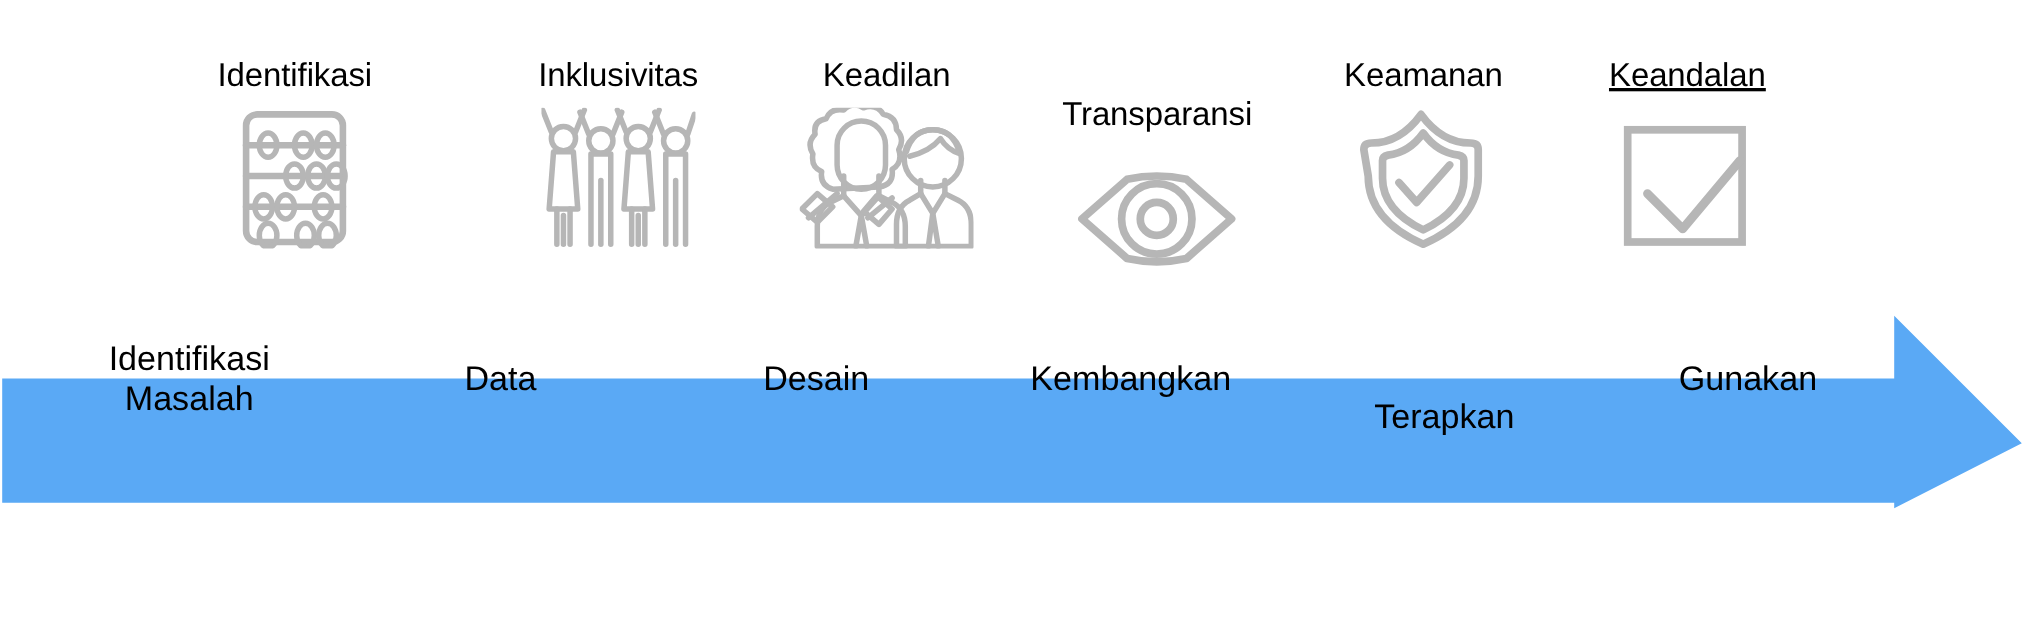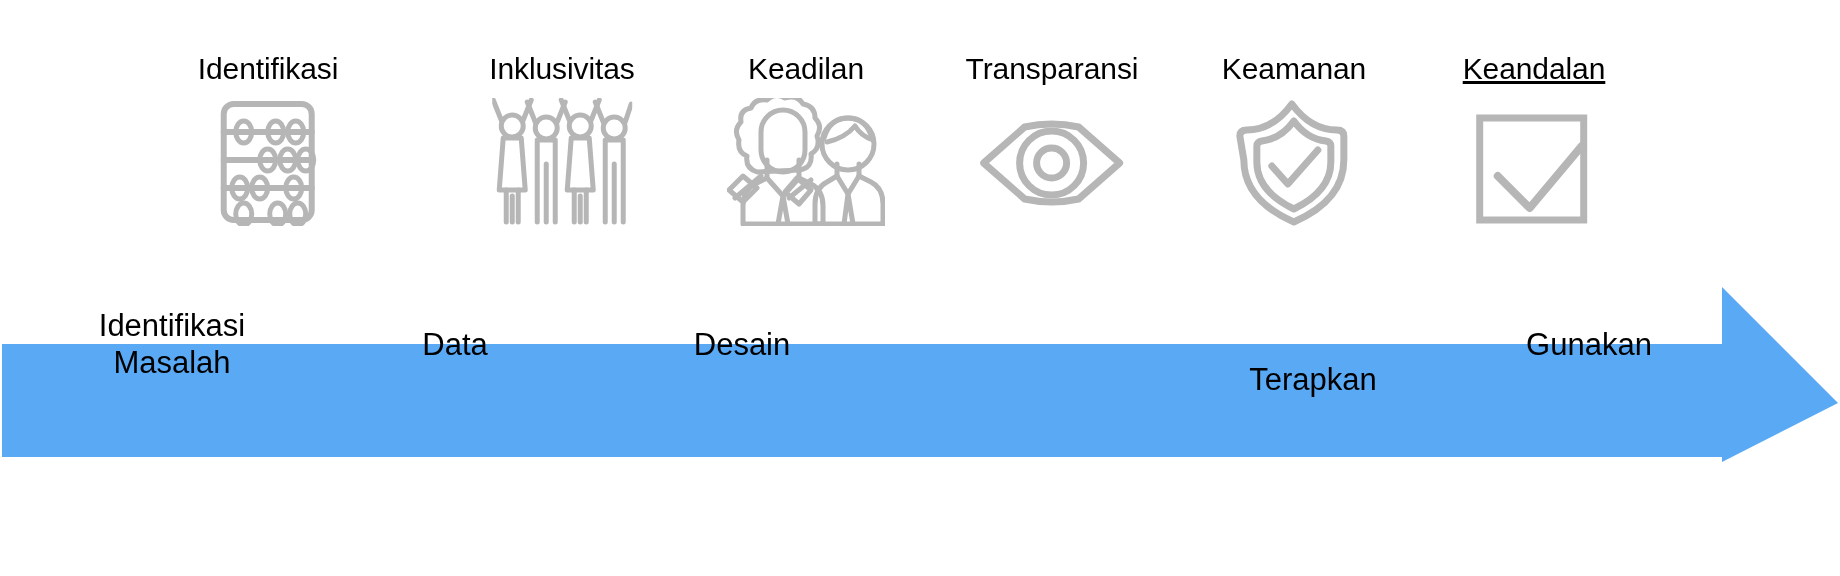--- a/index.html
+++ b/index.html
@@ -170,21 +170,21 @@
             <path d="M8 100 L34 78"></path>
             <path d="M2 92 L16 78 L30 90 L16 104 Z"></path>
 
             <path d="M62 100 L84 82"></path>
             <path d="M58 94 L70 80 L84 92 L72 106 Z"></path>
           </g>
         </svg>
       </div>
     </div>
 
-    <div class="principle" style="left:1052px; transform:translateX(-50%);">
+    <div class="principle" style="left:1052px; transform:translateX(-50%);margin-top:36px;">
       <div class="principle-label">Transparansi</div>
       <div class="principle-icon" style="margin-top:32px;">
         <svg width="146" height="90" viewBox="0 0 146 90">
           <g fill="none" stroke="#b6b6b6" stroke-width="7" stroke-linecap="round" stroke-linejoin="round">
             <path d="M5 45 L46 9 q27 -6 54 0 L141 45 L100 81 q-27 6 -54 0 Z"></path>
             <circle cx="73" cy="45" r="32"></circle>
             <circle cx="73" cy="45" r="15"></circle>
           </g>
         </svg>
       </div>
@@ -224,18 +224,19 @@
   <div class="arrow-wrap">
     <svg class="arrow-svg" width="1840" height="230" viewBox="0 0 1840 230">
       <polygon points="2,104 1722,104 1722,47 1838,163 1722,222 1722,217 2,217" fill="#5AA9F5"></polygon>
     </svg>
 
     <div class="stages">
       <div class="stage" style="left:172px;">Identifikasi
 Masalah</div>
       <div class="stage" style="left:455px;">Data</div>
       <div class="stage" style="left:742px;">Desain</div>
+      <div class="stage" style="left:1028px;">Kembangkan</div>
       <div class="stage" style="left:1313px;margin-top:35px;">Terapkan</div>
       <div class="stage" style="left:1589px;">Gunakan</div>
     </div>
   </div>
 
 </div>
 
 </body></html>

